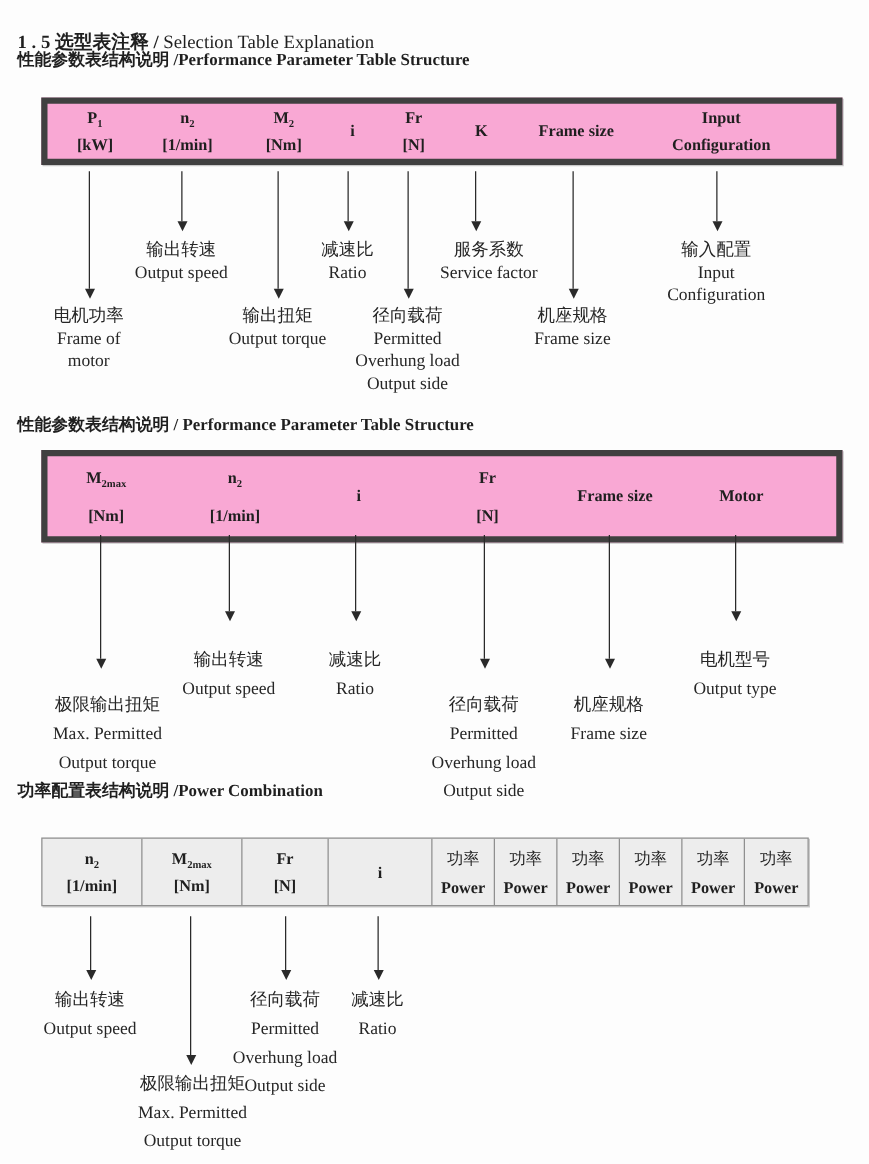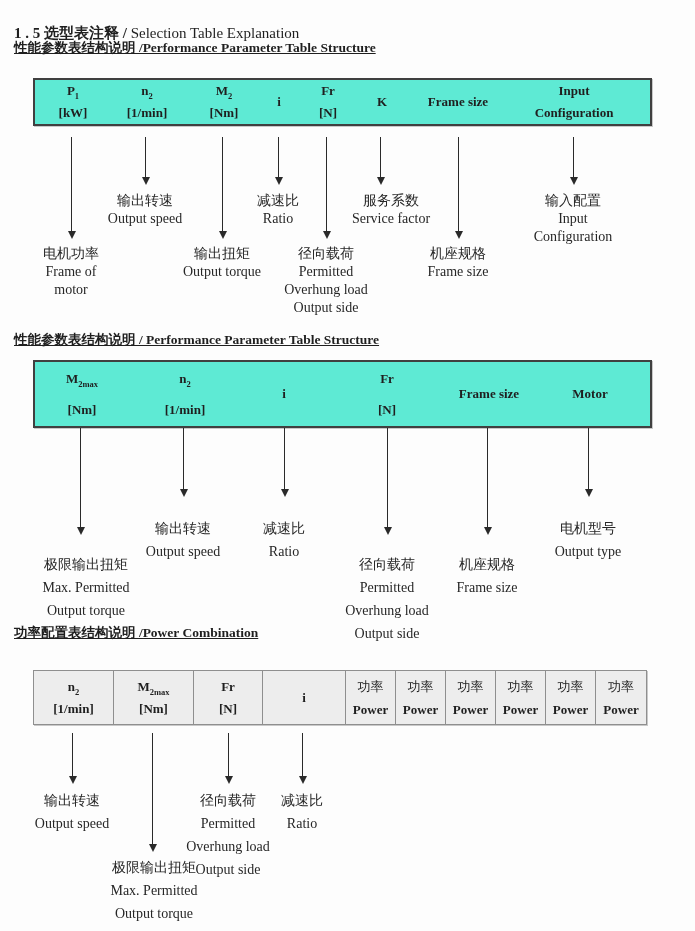--- a/index.html
+++ b/index.html
@@ -4,26 +4,27 @@
 <style>
   html,body { margin:0; padding:0; background:#ffffff; }
   .page {
     position:relative; width:695px; height:931px;
     background:#fdfdfd; color:#1f1f1f;
     font-family:"Liberation Serif", serif;
     overflow:hidden;
   }
   .title { position:absolute; left:14px; top:24px; font-size:15px; white-space:nowrap; }
   .title .zh { font-weight:bold; }
-  .heading { position:absolute; left:14px; font-size:13.5px; font-weight:bold; white-space:nowrap;text-decoration:underline; }
+  .heading { position:absolute; left:14px; font-size:13.5px; font-weight:bold; white-space:nowrap; }
 
   .tbl {
     position:absolute; left:33px; width:615px;
-    background:#5eead4; border:2px solid #404040;
+    background:#f9a8d4; border:5px solid #404040;
     box-shadow:1px 1px 0 #c9c9c9;
+    padding-left:16px;
   }
   .tbl .col {
     position:absolute; top:0; height:100%;
     transform:translateX(-50%);
     display:flex; flex-direction:column; justify-content:center; align-items:center;
     font-weight:bold; font-size:13px; white-space:nowrap;
   }
   .tbl1 .col { gap:6px; }
   .tbl2 .col { gap:15px; }
   sub { font-size:8.5px; line-height:0; }

